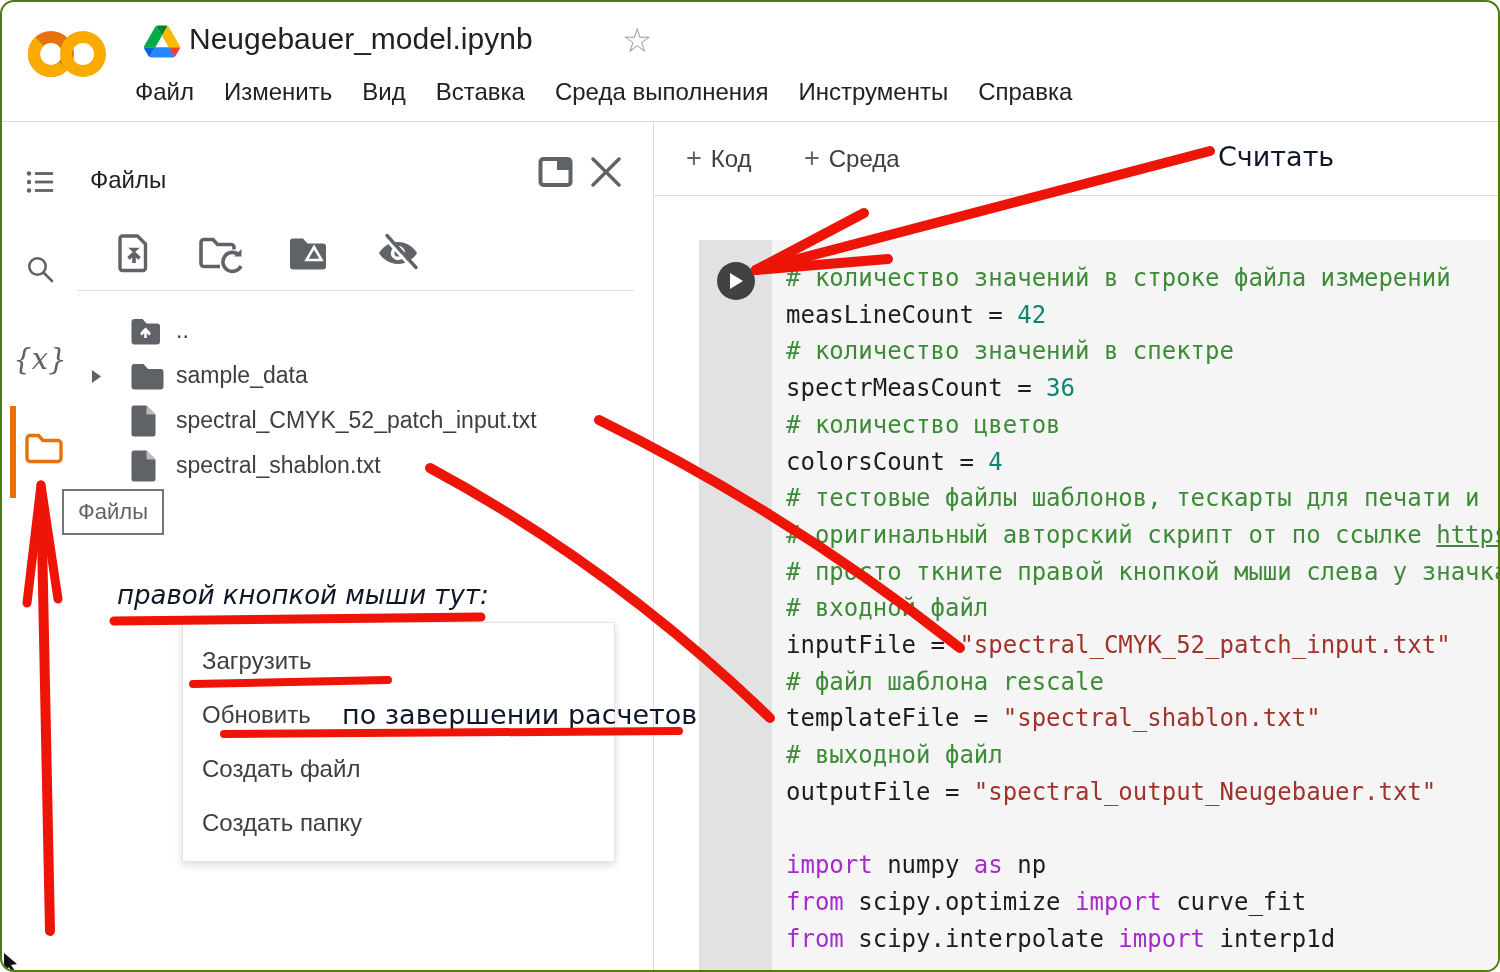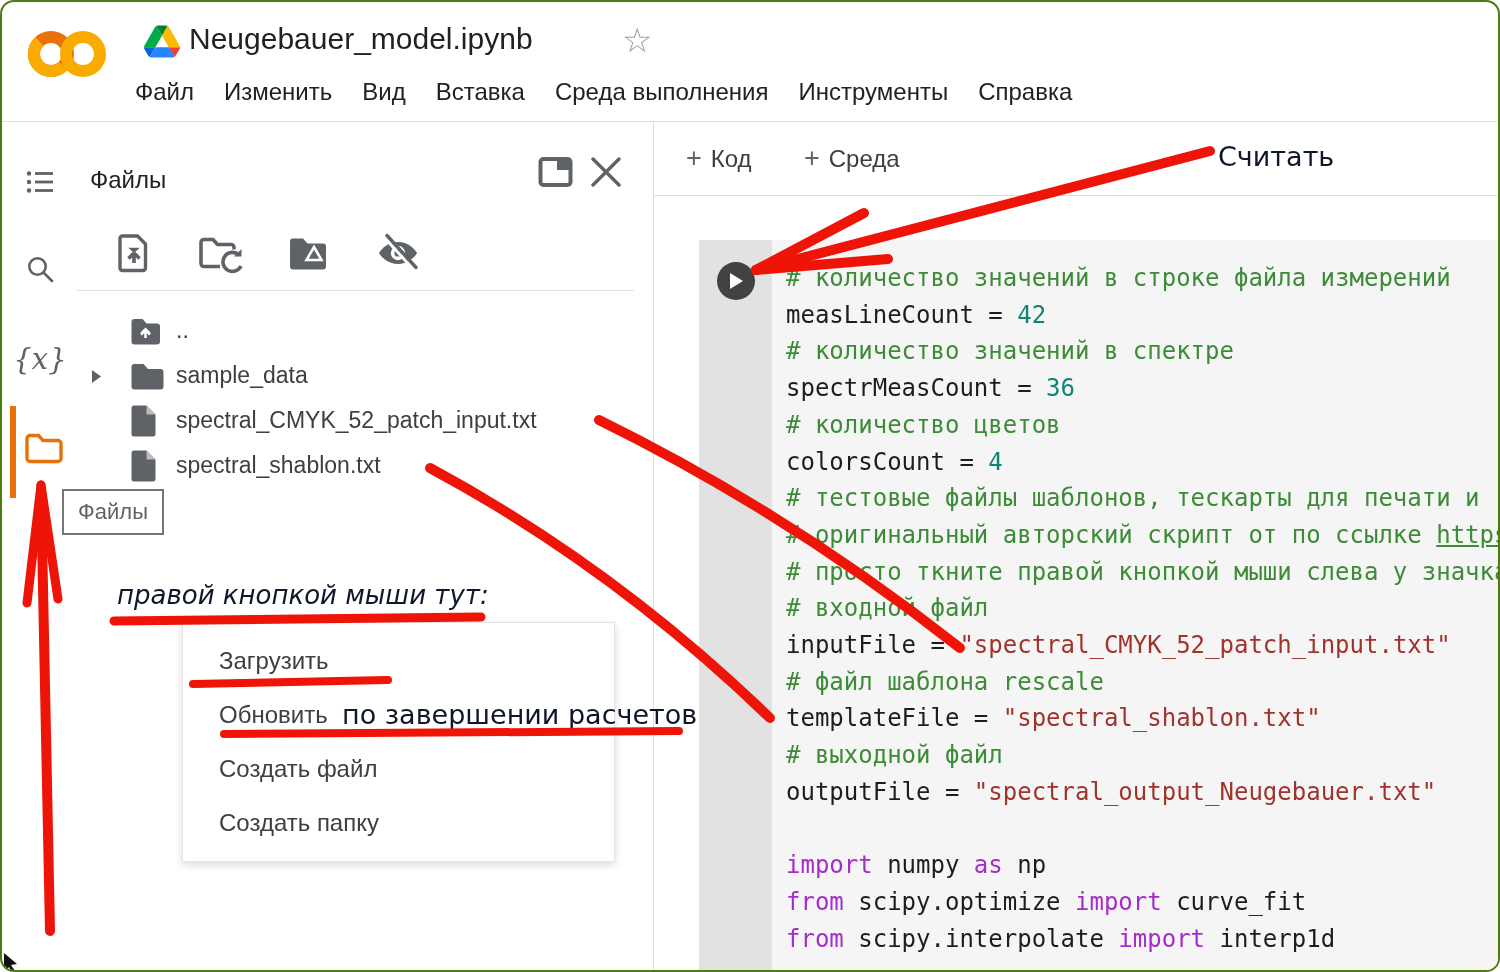--- a/index.html
+++ b/index.html
@@ -33,21 +33,21 @@
   .tooltip{
     position:absolute;left:60px;top:487px;width:102px;height:46px;background:#fff;
     border:2px solid #757575;display:flex;align-items:center;justify-content:center;
     font-size:22px;color:#5f6368;
   }
   
   .ctx-menu{
     position:absolute;left:180px;top:620px;width:433px;height:240px;background:#fff;
     border:1px solid #e4e4e4;box-shadow:0 3px 8px rgba(0,0,0,.14);padding-top:11px;
   }
-  .ctx-item{height:54px;display:flex;align-items:center;padding-left:36px;font-size:24px;color:#3c4043;}
+  .ctx-item{height:54px;display:flex;align-items:center;padding-left:19px;font-size:24px;color:#3c4043;}
   
   .nb-toolbar{position:absolute;left:652px;top:120px;width:848px;height:73px;background:#fff;}
   .nb-btn{position:absolute;top:0;height:73px;display:flex;align-items:center;gap:9px;font-size:24px;color:#3c4043;}
   .nb-btn .plus{font-size:27px;color:#5f6368;}
   .nb-divider{position:absolute;left:652px;top:193px;width:848px;height:1px;background:#dadce0;}
   .cell{position:absolute;left:697px;top:238px;width:803px;height:734px;background:#f5f5f5;}
   .cell-gutter{position:absolute;left:0;top:0;width:73px;height:734px;background:#e2e2e2;}
   .play-btn{position:absolute;left:18px;top:22px;width:38px;height:38px;border-radius:50%;background:#424242;display:flex;align-items:center;justify-content:center;}
   .code-area{
     position:absolute;left:73px;top:0;width:730px;height:734px;overflow:hidden;

